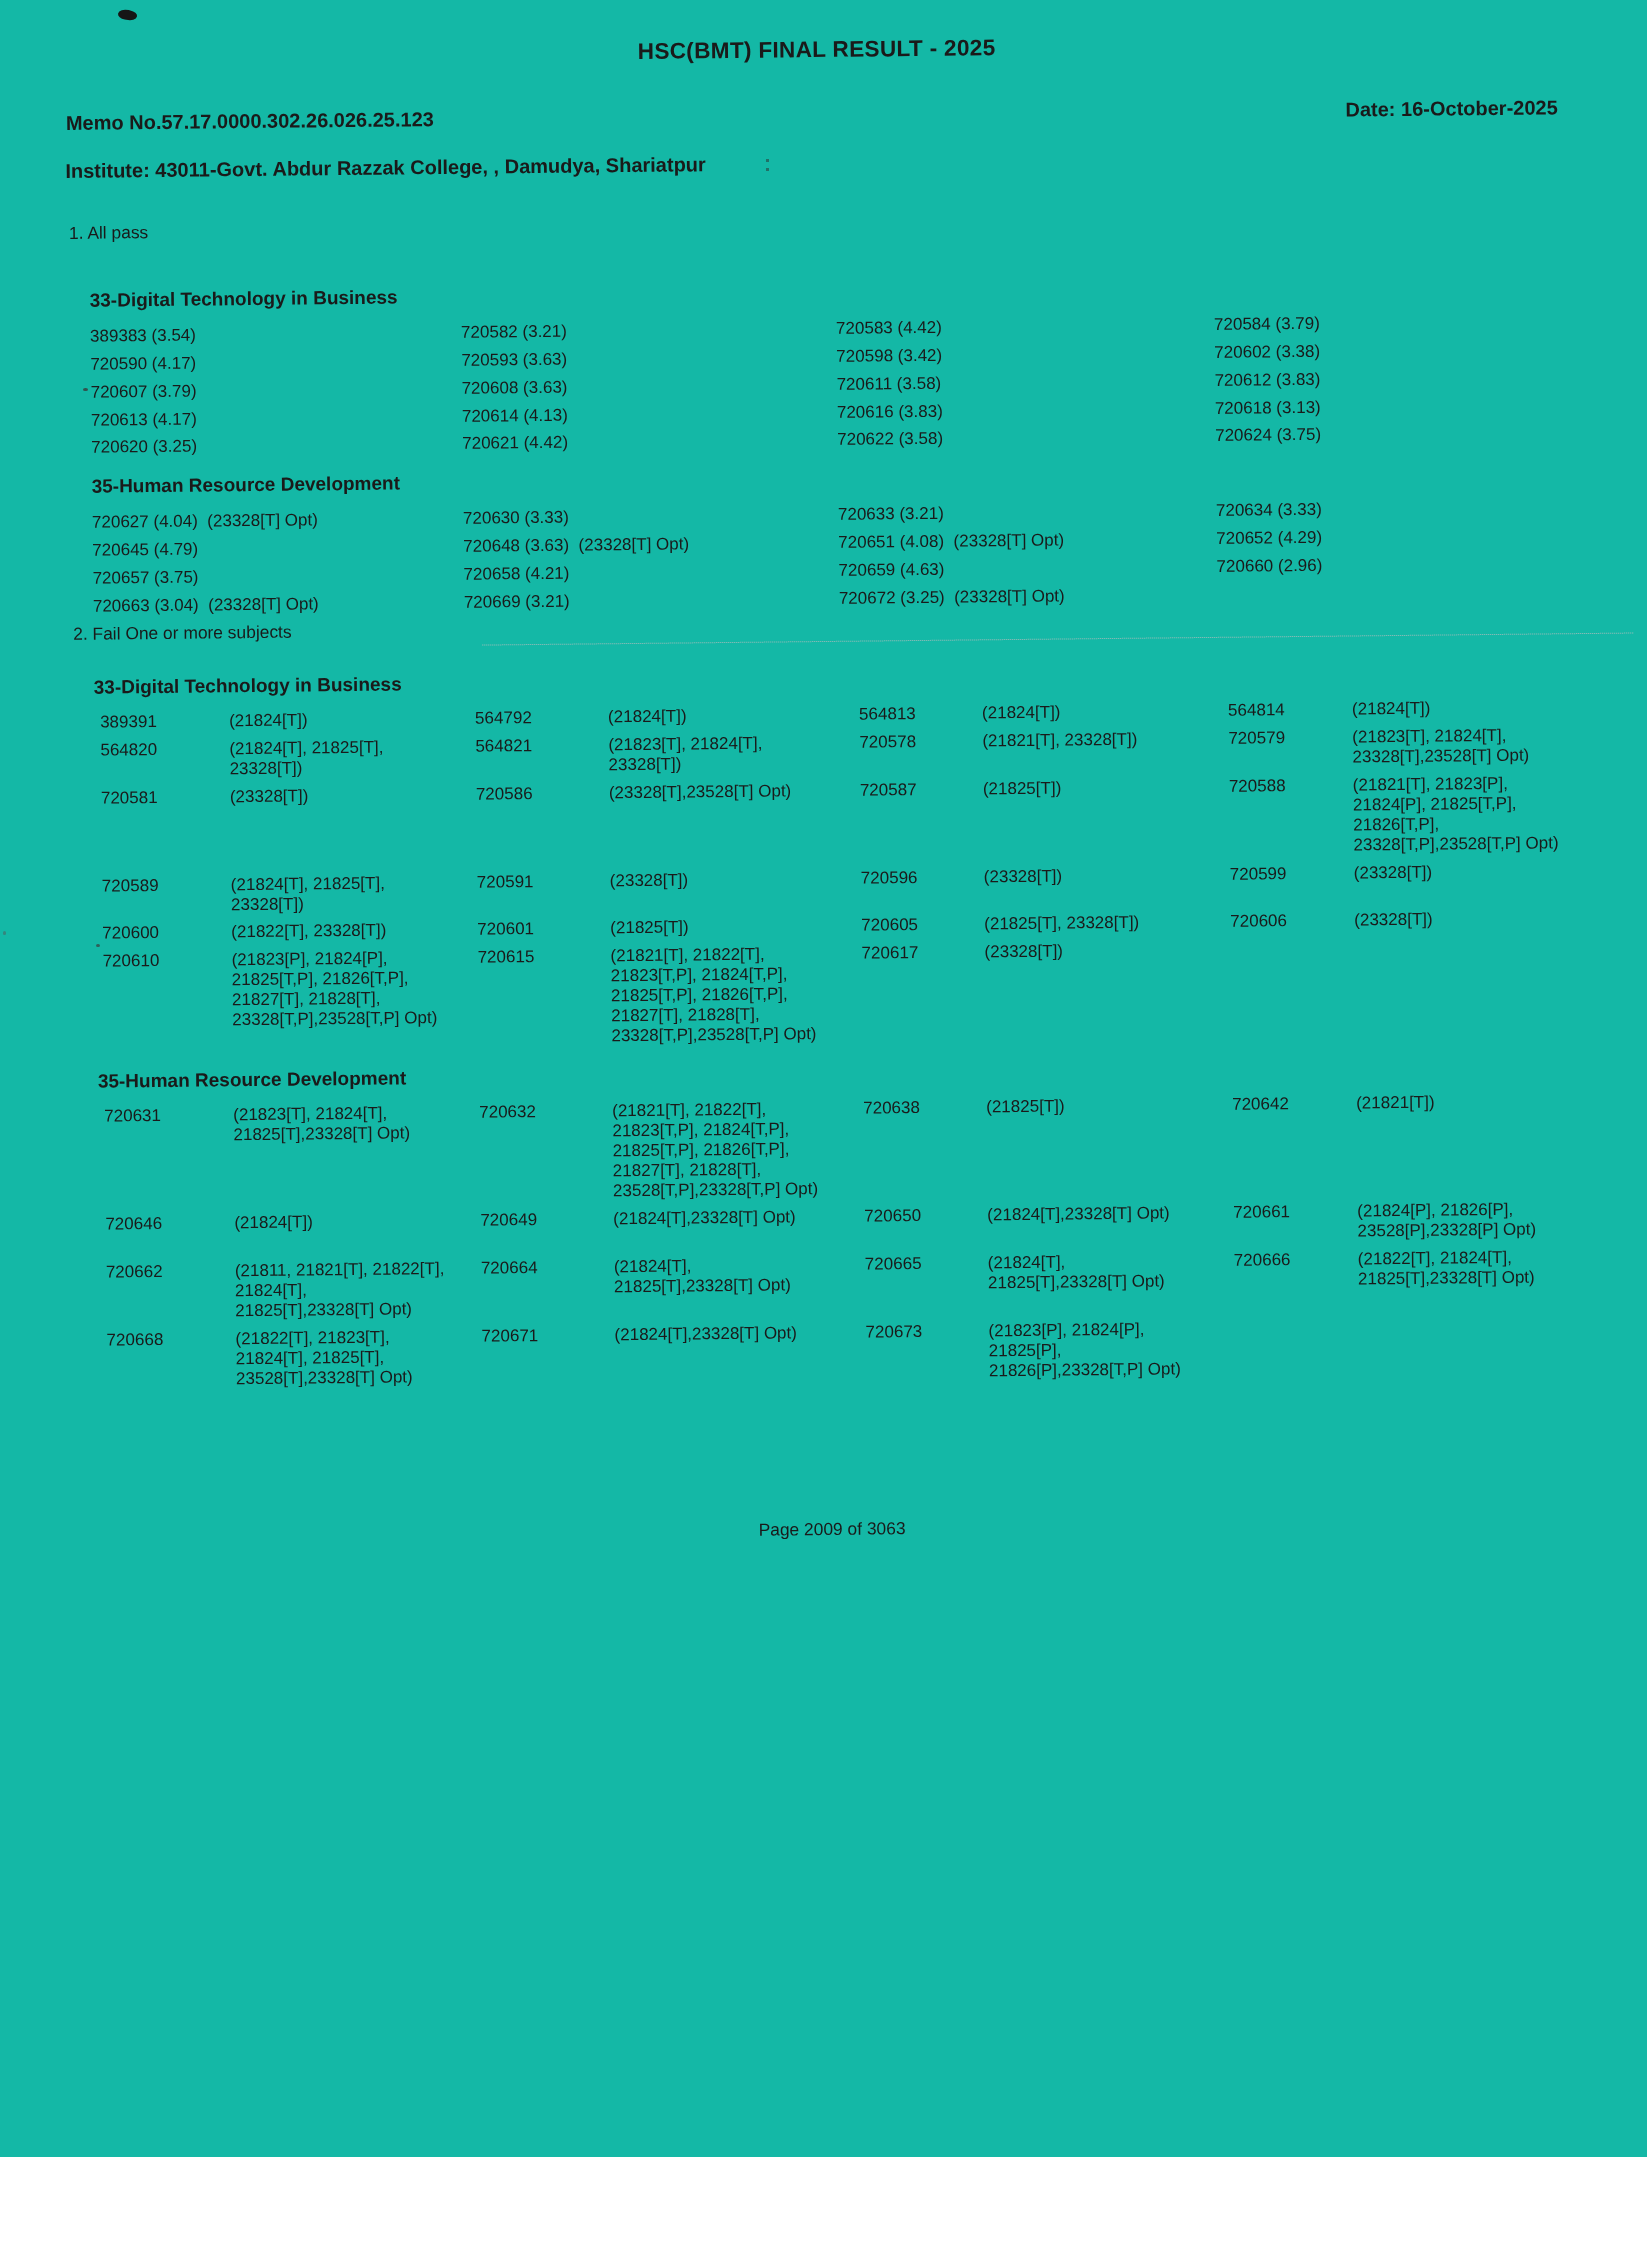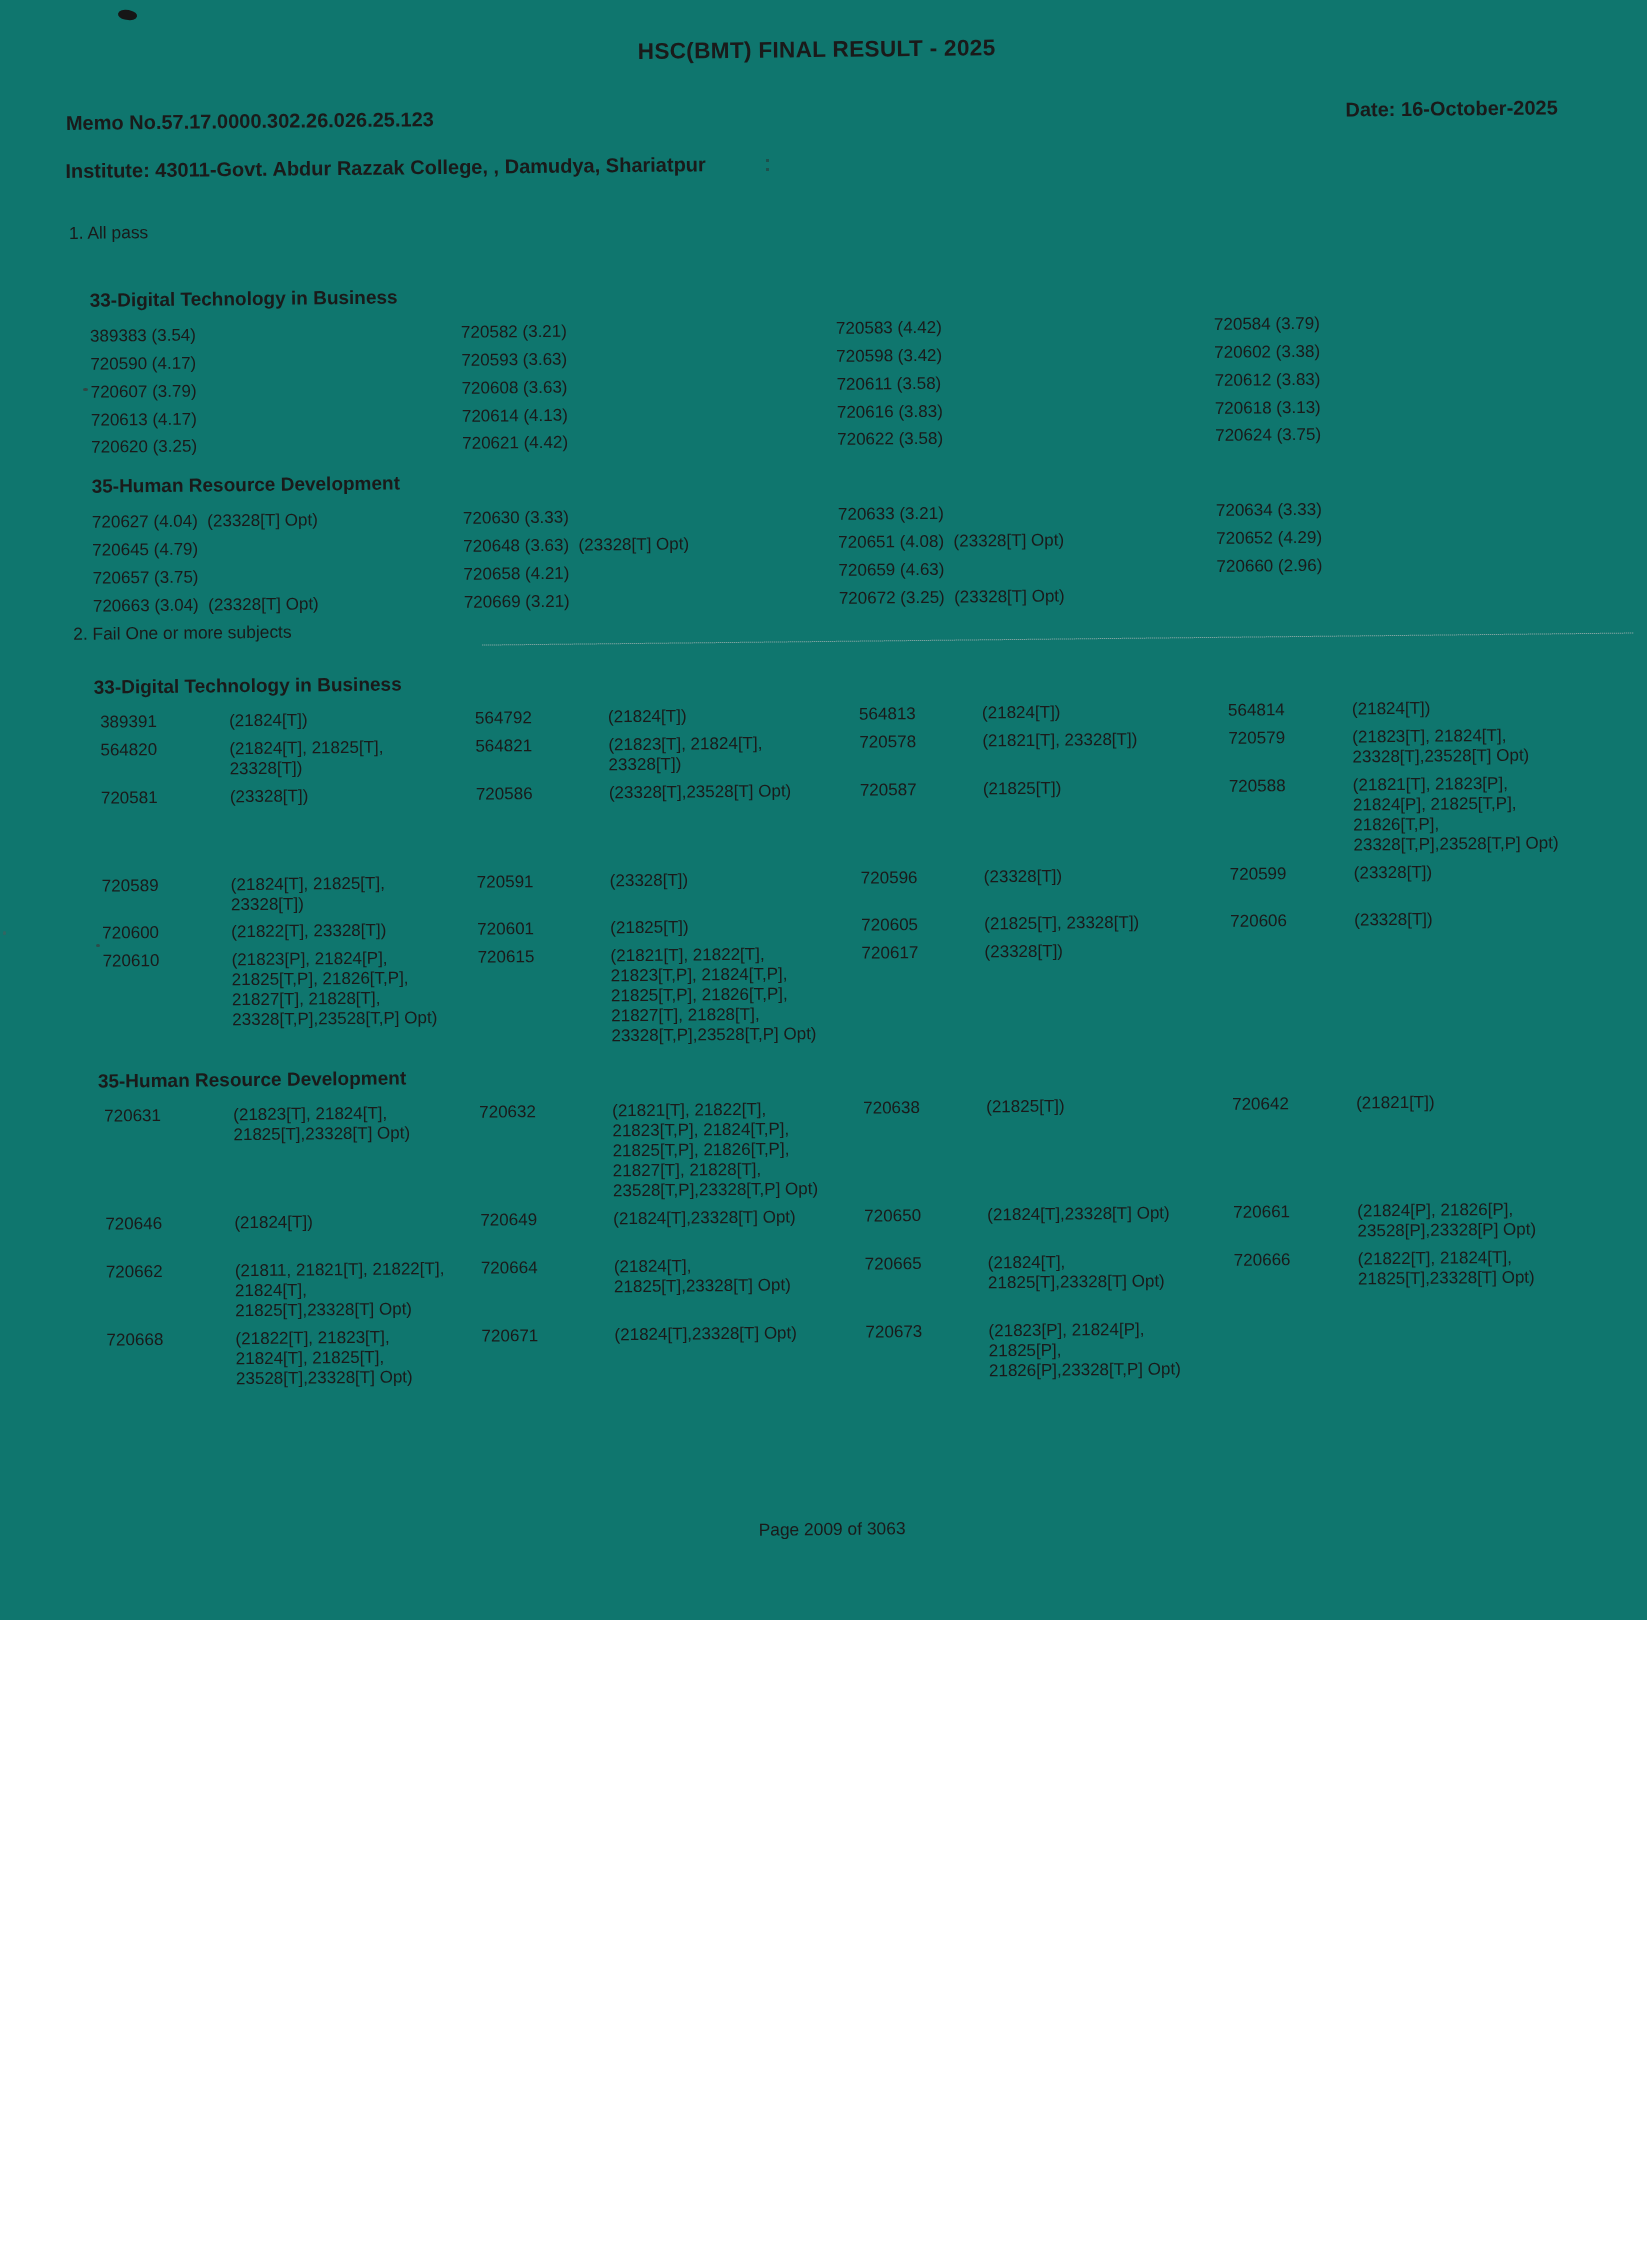--- a/index.html
+++ b/index.html
@@ -5,22 +5,22 @@
   html, body {
     margin: 0;
     padding: 0;
     background: #ffffff;
     font-family: "Liberation Sans", sans-serif;
     color: #1a1a1a;
   }
   .page {
     position: relative;
     width: 1647px;
-    height: 1620px;
-    background: #0f766e;
+    height: 2157px;
+    background: #14b8a6;
     overflow: hidden;
   }
   .sheet {
     position: absolute;
     inset: 0;
     box-sizing: border-box;
     padding-top: 37px;
     transform: rotate(-0.6deg);
     transform-origin: 824px 710px;
   }

